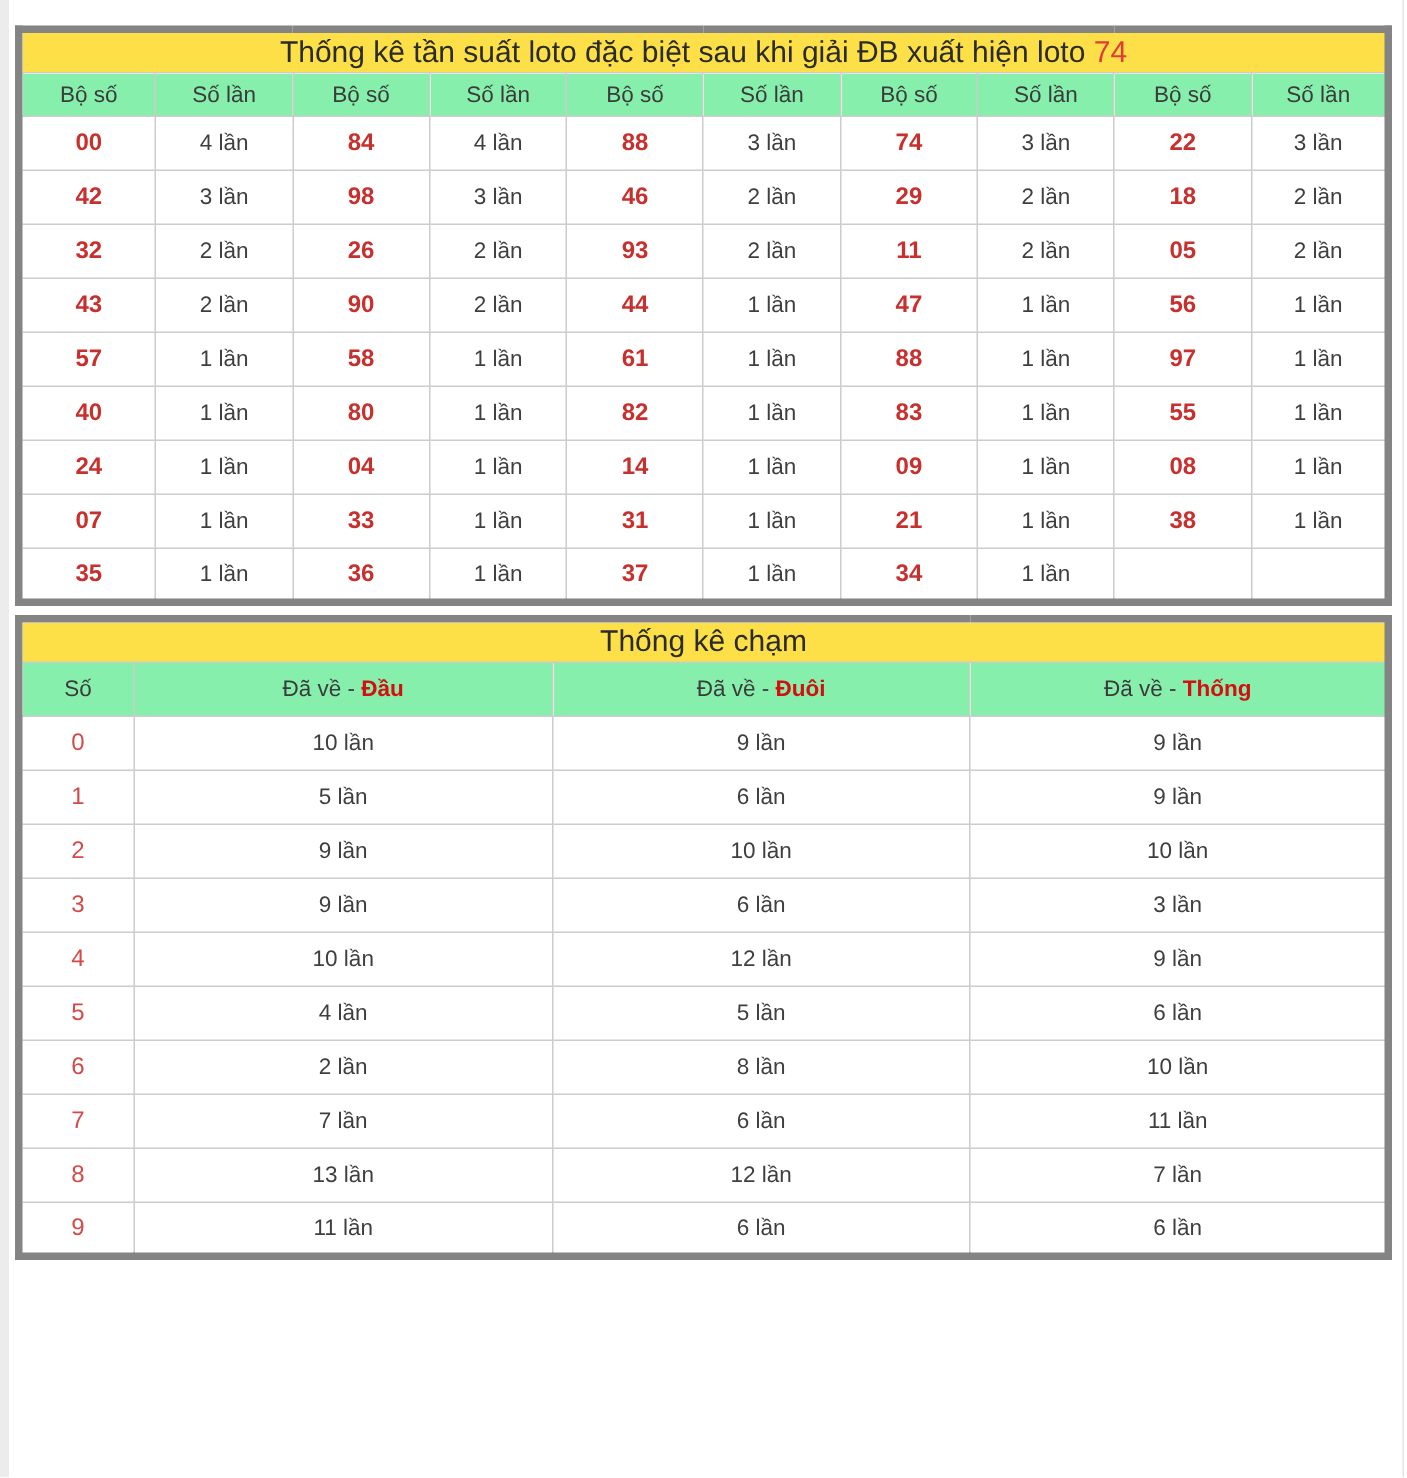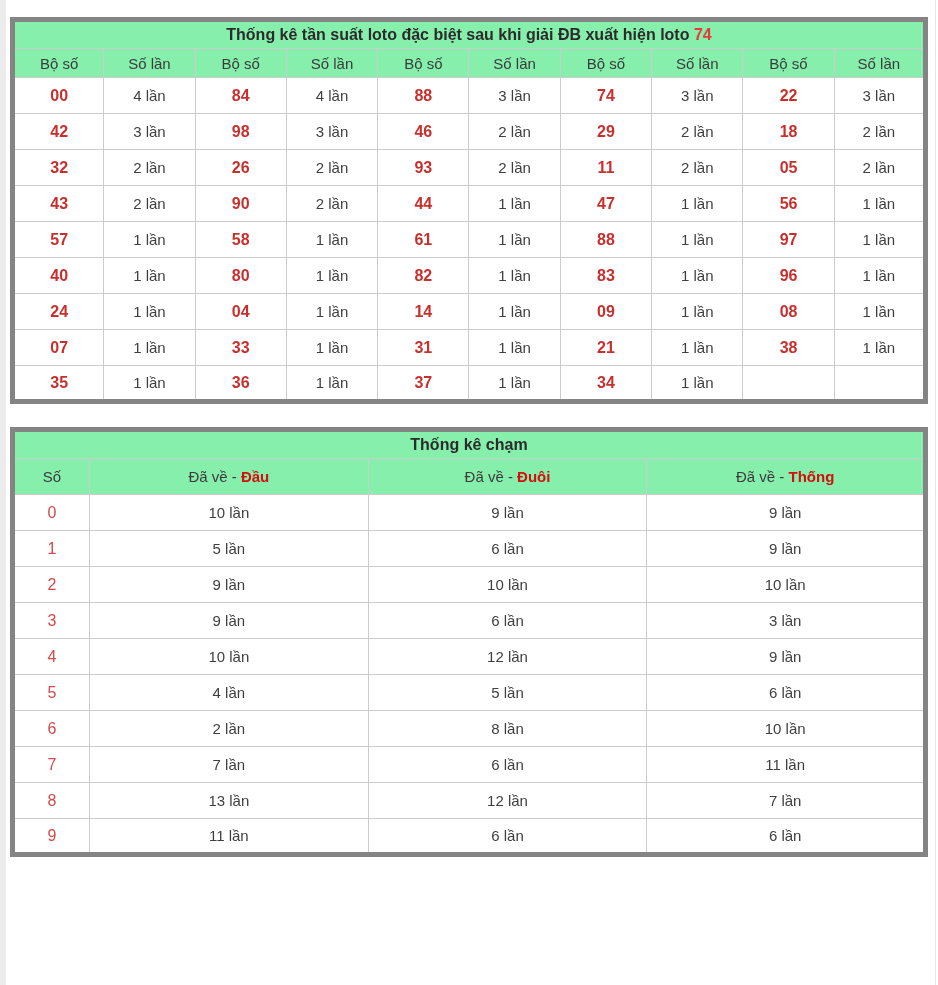--- a/index.html
+++ b/index.html
@@ -44,24 +44,24 @@
   table.tbl th, table.tbl td {
     border: 1px solid #cccccc;
     text-align: center;
     vertical-align: middle;
     padding: 0 2px;
     overflow: hidden;
     white-space: nowrap;
   }
   
   th.title {
-    background: #86efac;
+    background: #fde047;
     height: 29px;
-    font-size: 16px;
-    font-weight: bold;
+    font-size: 20px;
+    font-weight: normal;
     color: #2b2b2b;
   }
   th.title .hl { color: #e23b3b; }
   
   tr.cols th {
     background: #86efac;
     font-size: 15px;
     font-weight: normal;
     color: #3b3b3b;
   }
@@ -79,21 +79,21 @@
   .freq tbody td:nth-child(odd) {
     color: #c8302e;
     font-weight: bold;
     font-size: 16px;
   }
   
   .cham tbody td:first-child {
     color: #d34a48;
     font-size: 16px;
   }
-  .cham { margin-top: 23px; }
+  .cham { margin-top: 6px; }
   .cham col.c-so { width: 77px; }
 </style>
 </head>
 <body>
 
 <div class="page">
   <div class="left-gutter"></div>
   <div class="right-line"></div>
 
   <div class="content">
@@ -179,21 +179,21 @@
           </tr>
           <tr>
             <td>40</td>
             <td>1 lần</td>
             <td>80</td>
             <td>1 lần</td>
             <td>82</td>
             <td>1 lần</td>
             <td>83</td>
             <td>1 lần</td>
-            <td>96</td>
+            <td>55</td>
             <td>1 lần</td>
           </tr>
           <tr>
             <td>24</td>
             <td>1 lần</td>
             <td>04</td>
             <td>1 lần</td>
             <td>14</td>
             <td>1 lần</td>
             <td>09</td>

